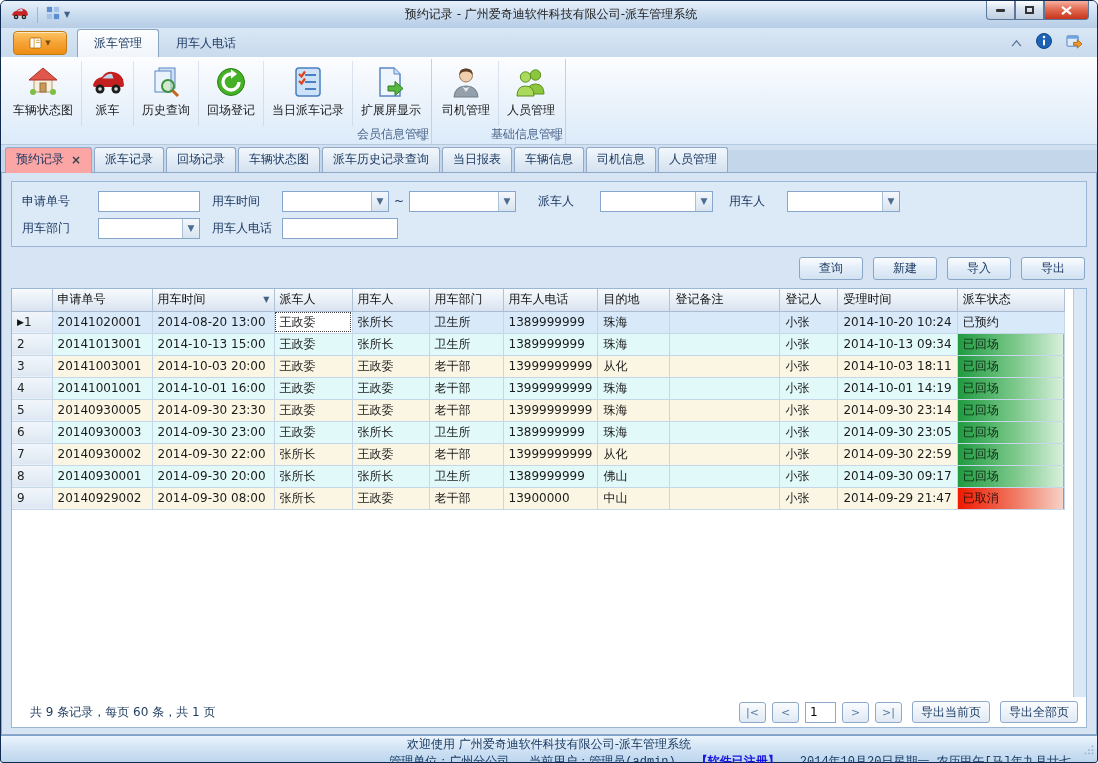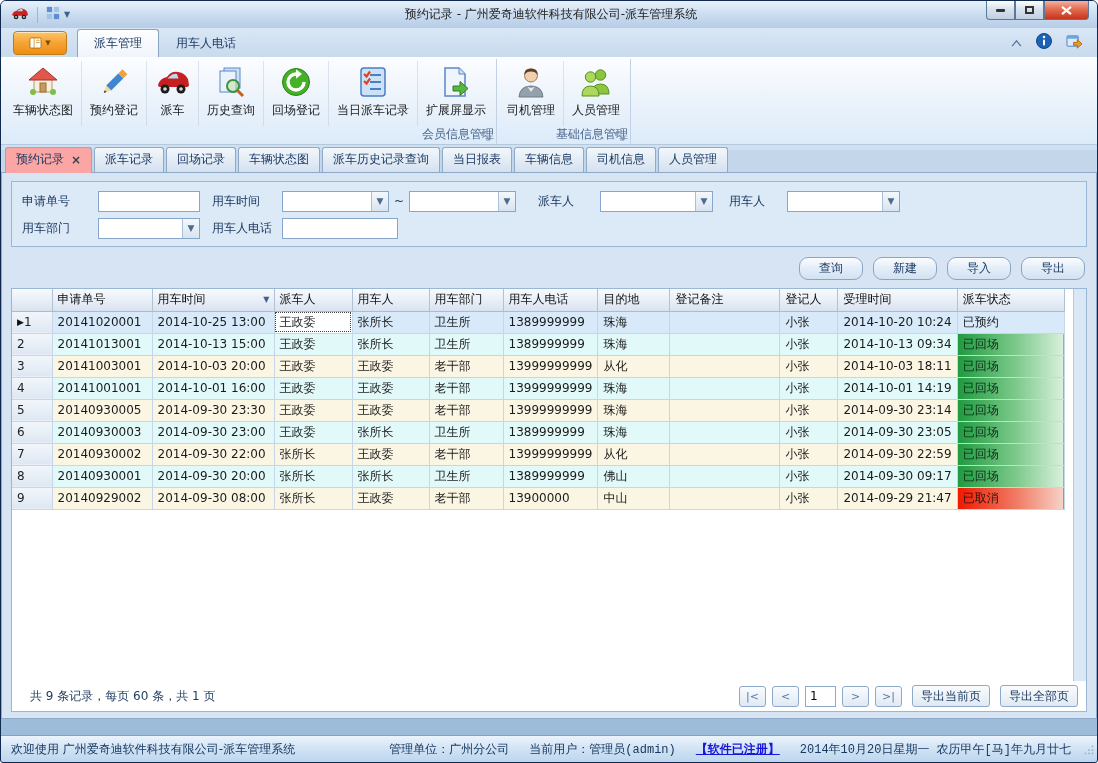--- a/index.html
+++ b/index.html
@@ -62,21 +62,21 @@
   .search-panel{ border:1px solid #9ab7d6; background:#dcе9f7; background:#dce9f7; padding:7px 10px 6px; }
   .srow{ display:flex; align-items:center; height:24px; }
   .srow + .srow{ margin-top:3px; }
   .slabel{ color:#17355e; white-space:nowrap; }
   .tinput{ height:21px; border:1px solid #86a7cb; background:#fff; padding:0 4px; font:inherit; }
   .combo{ height:21px; border:1px solid #86a7cb; background:#fff; display:flex; }
   .combo input{ flex:1; border:none; outline:none; min-width:0; font:inherit; padding:0 4px; background:transparent; }
   .combo-btn{ width:17px; border-left:1px solid #a9c0d8; background:linear-gradient(#f4f8fc,#d9e4f0); display:flex; align-items:center; justify-content:center; color:#4d6c92; font-size:9px; }
 
   .actions-row{ display:flex; justify-content:flex-end; gap:10px; margin:10px 2px 8px 0; }
-  .btn{ min-width:64px; height:23px; border:1px solid #8aa6c6; border-radius:9px; color:#17355e;
+  .btn{ min-width:64px; height:23px; border:1px solid #8aa6c6; border-radius:3px; color:#17355e;
     background:linear-gradient(#fafcfe,#e2edf8 50%,#d3e2f1); display:flex; align-items:center; justify-content:center; padding:0 10px;text-align:right; }
 
   .grid-panel{ flex:1; background:#fff; border:1px solid #9ab7d6; position:relative; display:flex; flex-direction:column; }
   .grid-area{ flex:1; position:relative; overflow:hidden; }
   .vscroll{ position:absolute; top:0; right:0; bottom:0; width:13px; background:#dae8f6; border-left:1px solid #b5c8dc; }
   table.grid{ border-collapse:collapse; table-layout:fixed; }
   table.grid th, table.grid td{ border-right:1px solid #c5d6e8; border-bottom:1px solid #c5d6e8; padding:2px 5px; height:22px;
     white-space:nowrap; overflow:hidden; text-align:left; font-weight:normal; }
   table.grid thead th{ background:linear-gradient(#f7fafd,#e9eff7 50%,#d8e2ef); border-right:1px solid #b0c2d6; border-bottom:1px solid #a9bcd2; color:#111; position:relative; }
   .sort{ position:absolute; right:4px; top:6px; font-size:8px; color:#44618a; }
@@ -95,22 +95,22 @@
   .pager{ height:30px; display:flex; align-items:center; padding:0 8px 0 18px; background:#fff; }
   .pager-summary{ color:#1c3a5e; }
   .pager-controls{ margin-left:auto; display:flex; align-items:center; gap:6px; }
   .pg-btn{ min-width:27px; height:21px; border:1px solid #8fa9c9; border-radius:3px; color:#5a7a9f;
     background:linear-gradient(#fafcfe,#dfe9f4); display:flex; align-items:center; justify-content:center; font-size:11px; }
   .pg-input{ width:31px; height:21px; border:1px solid #8fa9c9; text-align:left; padding:0 4px; font:inherit; }
   .pg-export{ min-width:76px; height:22px; border:1px solid #8fa9c9; border-radius:3px; color:#17355e;
     background:linear-gradient(#fafcfe,#dfe9f4); display:flex; align-items:center; justify-content:center; padding:0 8px; margin-left:4px; }
 
   
-  .statusbar{ height:27px; margin:16px -4px -4px; border-top:1px solid #7fa3cc; border-radius:0 0 3px 3px;
-    background:linear-gradient(#ebf4fd,#cfe1f3 55%,#bdd6ee); display:flex; align-items:center; padding:0 10px; color:#173a63; position:relative; }
+  .statusbar{ height:27px; margin:0 -4px -4px; border-top:1px solid #7fa3cc; border-radius:0 0 3px 3px;
+    background:linear-gradient(#ebf4fd,#cfe1f3 55%,#bdd6ee); display:flex; align-items:center; padding:0 10px; color:#173a63; position:relative;flex-direction:column; }
   .sb-right{ margin-left:auto; display:flex; align-items:center; gap:20px; padding-right:16px;font-family:Liberation Mono, monospace; }
   .sb-link{ color:#1616dd; font-weight:bold; text-decoration:underline; }
   .sizegrip{ position:absolute; right:3px; bottom:4px; opacity:.7; }
 </style>
 </head>
 <body>
 
 <div class="window">
 
   <div class="titlebar">
@@ -195,33 +195,20 @@
           <span class="ric">
             <svg width="32" height="32" viewBox="0 0 32 32">
                 <rect x="7" y="13" width="18" height="13" fill="#f5efdc" stroke="#b89a6e"></rect>
                 <polygon points="16,2 30,14 2,14" fill="#e2574c" stroke="#a83226"></polygon>
                 <rect x="13" y="17" width="6" height="9" fill="#c89a5a" stroke="#96713a"></rect>
                 <circle cx="6" cy="26" r="3" fill="#7fbf45"></circle>
                 <circle cx="26" cy="26" r="3" fill="#7fbf45"></circle>
               </svg>
           </span>
           <span class="rlbl">车辆状态图</span>
-        </div>
-        <div class="rbtn">
-          <span class="ric">
-            <svg width="32" height="32" viewBox="0 0 32 32">
-                <g transform="rotate(45 16 16)">
-                  <rect x="13" y="1" width="7" height="6" fill="#f0a33c"></rect>
-                  <rect x="13" y="7" width="7" height="17" fill="#3f86d2"></rect>
-                  <polygon points="13,24 20,24 16.5,31" fill="#f3d9a8"></polygon>
-                  <polygon points="15.2,28.3 17.8,28.3 16.5,31" fill="#333"></polygon>
-                </g>
-              </svg>
-          </span>
-          <span class="rlbl">预约登记</span>
         </div>
         <div class="rbtn">
           <span class="ric">
             <svg width="34" height="26" viewBox="0 0 34 26">
                 <path d="M2 16 q2 -7 9 -8 q4 -6 11 -5 q7 1 10 7 l1 6 q0 2 -2 2 l-27 0 q-2 0 -2 -2 z" fill="#c51f1f"></path>
                 <path d="M13 8 q4 -4 8 -3 l1.5 4.5 l-11 0 z" fill="#bcd9ee"></path>
                 <circle cx="9" cy="20" r="4.5" fill="#1d1d1d"></circle>
                 <circle cx="25" cy="20" r="4.5" fill="#1d1d1d"></circle>
                 <circle cx="9" cy="20" r="1.8" fill="#d8d8d8"></circle>
                 <circle cx="25" cy="20" r="1.8" fill="#d8d8d8"></circle>
@@ -431,21 +418,21 @@
                 <th><span>登记备注</span></th>
                 <th><span>登记人</span></th>
                 <th><span>受理时间</span></th>
                 <th><span>派车状态</span></th>
               </tr>
             </thead>
             <tbody>
               <tr class="sel-row">
                 <td class="selcol"><span class="rowarrow">▶</span><span>1</span></td>
                 <td>20141020001</td>
-                <td>2014-10-25 13:00</td>
+                <td>2014-08-20 13:00</td>
                 <td class="focus-cell">王政委</td>
                 <td>张所长</td>
                 <td>卫生所</td>
                 <td>1389999999</td>
                 <td>珠海</td>
                 <td></td>
                 <td>小张</td>
                 <td>2014-10-20 10:24</td>
                 <td class="status status-reserved">已预约</td>
               </tr>

